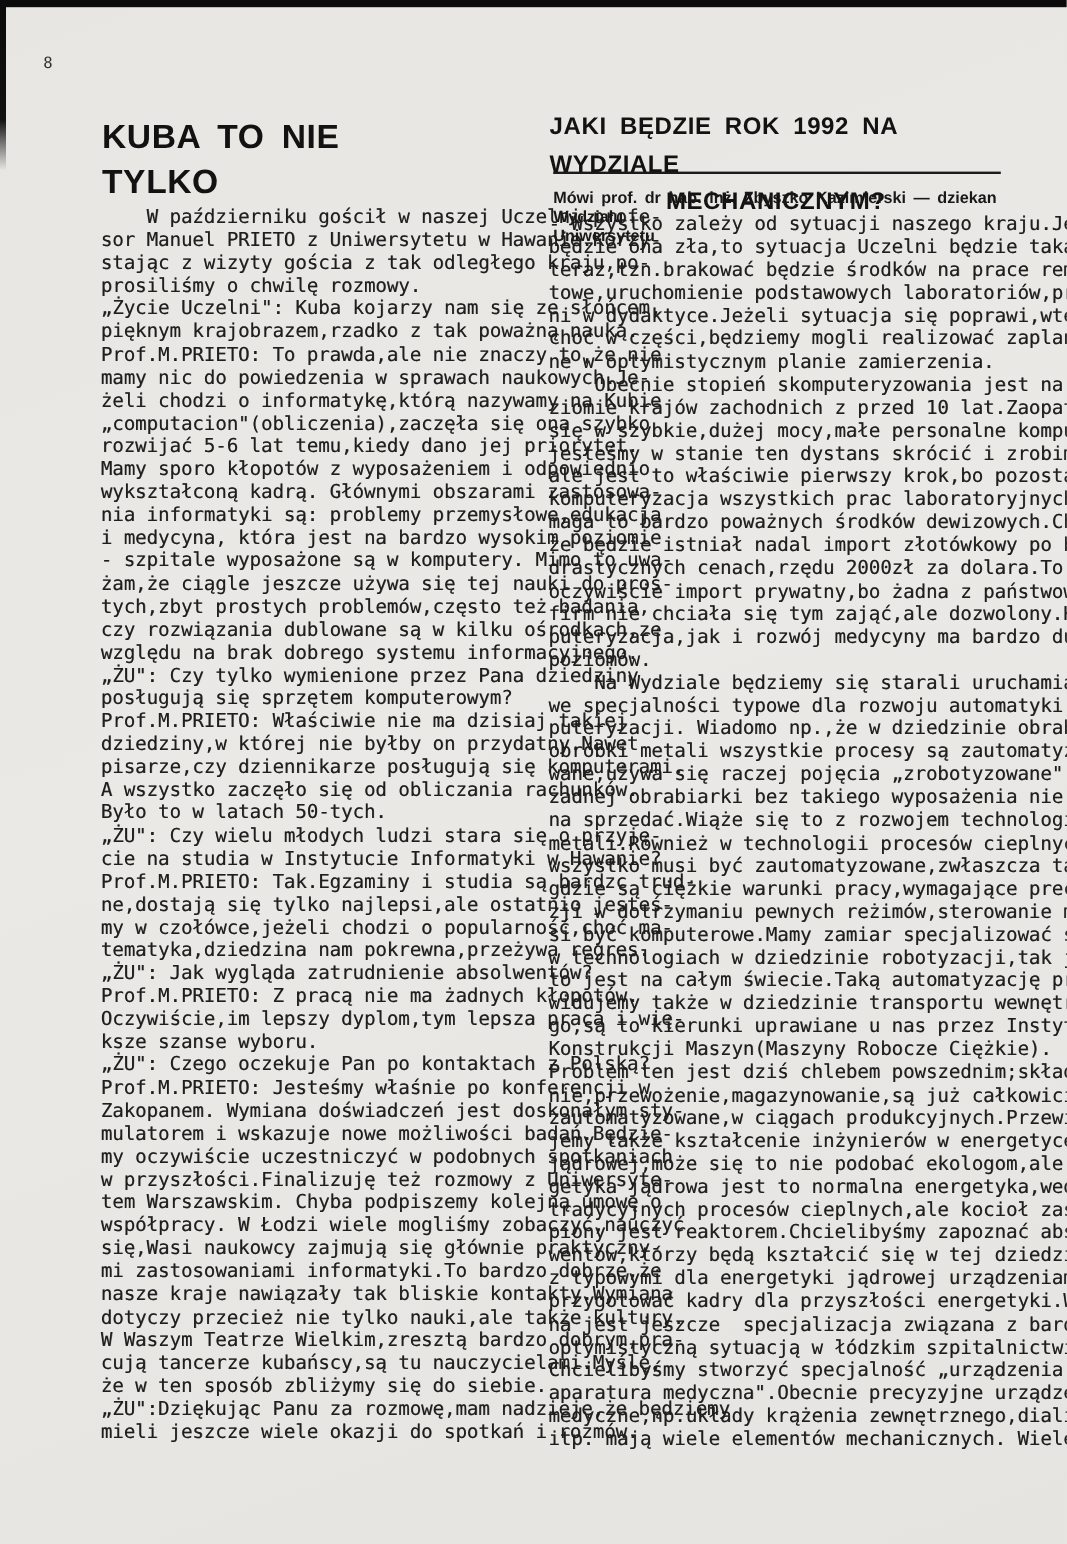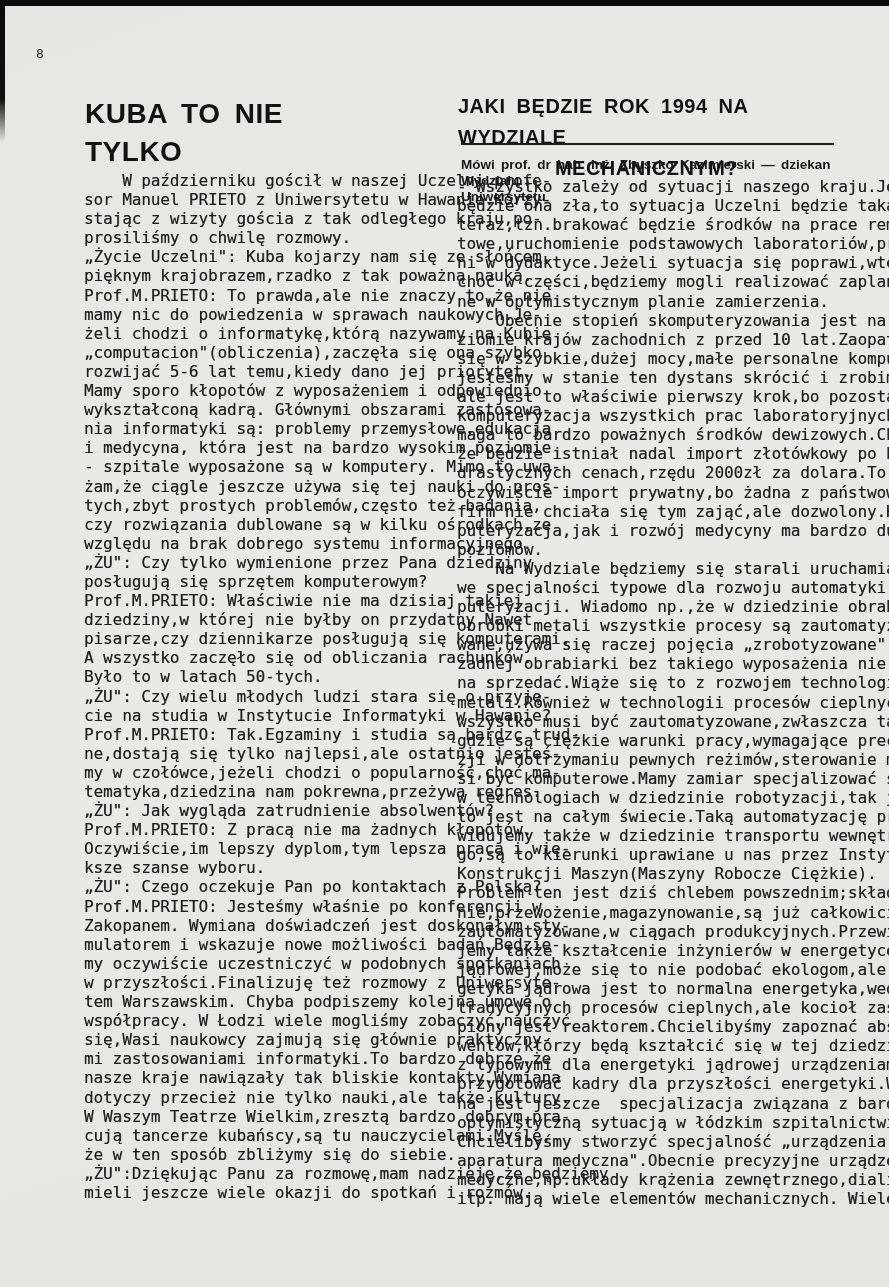--- a/index.html
+++ b/index.html
@@ -157,21 +157,21 @@
 dotyczy przecież nie tylko nauki,ale także kultury.
 W Waszym Teatrze Wielkim,zresztą bardzo dobrym,pra-
 cują tancerze kubańscy,są tu nauczycielami.Myślę,
 że w ten sposób zbliżymy się do siebie.
 „ŻU":Dziękując Panu za rozmowę,mam nadzieję,że będziemy
 mieli jeszcze wiele okazji do spotkań i rozmów.</div>
 </section>
 
 <section>
   <h2 class="headline headline-right">
-    <span class="t-line1">JAKI BĘDZIE ROK 1994 NA WYDZIALE</span>
+    <span class="t-line1">JAKI BĘDZIE ROK 1992 NA WYDZIALE</span>
     <span class="t-line2">MECHANICZNYM?</span>
   </h2>
   <div class="rule"></div>
   <div class="byline">
     <span class="b-line1">Mówi prof. dr hab. inż. Zbyszko Kazimierski — dziekan Wydziału</span><br>
     <span class="b-line2">Uniwersytetu</span>
   </div>
   <div class="article-body body-right">- Wszystko zależy od sytuacji naszego kraju.Jeżeli
 będzie ona zła,to sytuacja Uczelni będzie taka,jak
 teraz,tzn.brakować będzie środków na prace remon-

